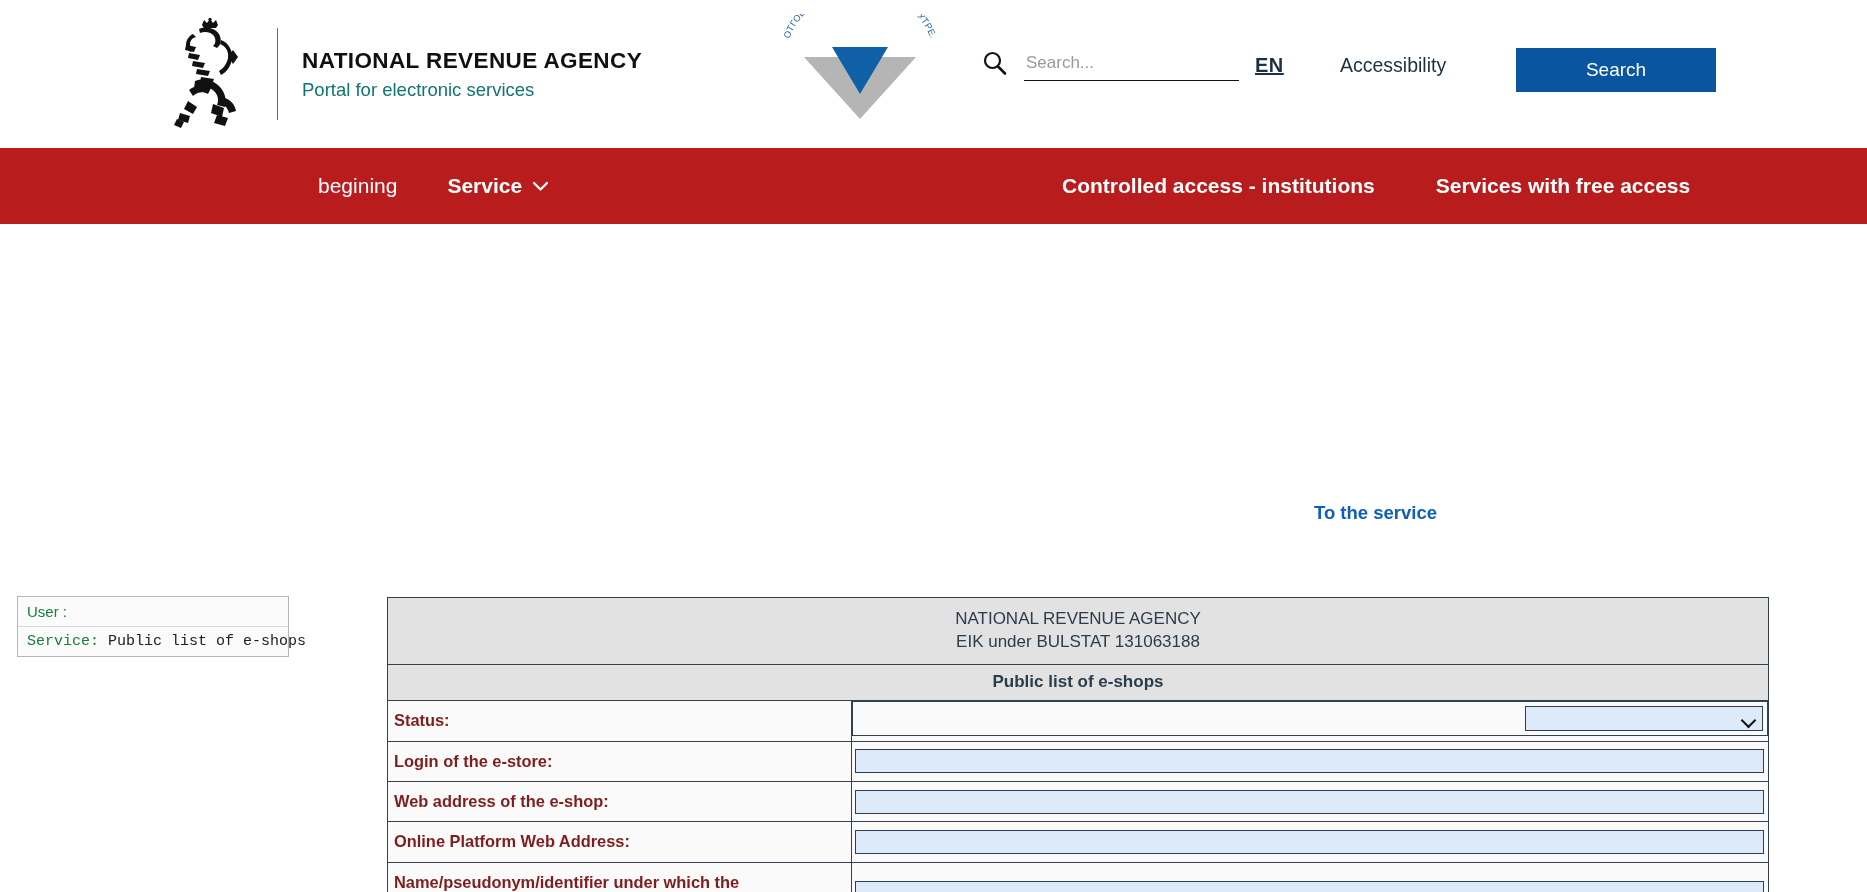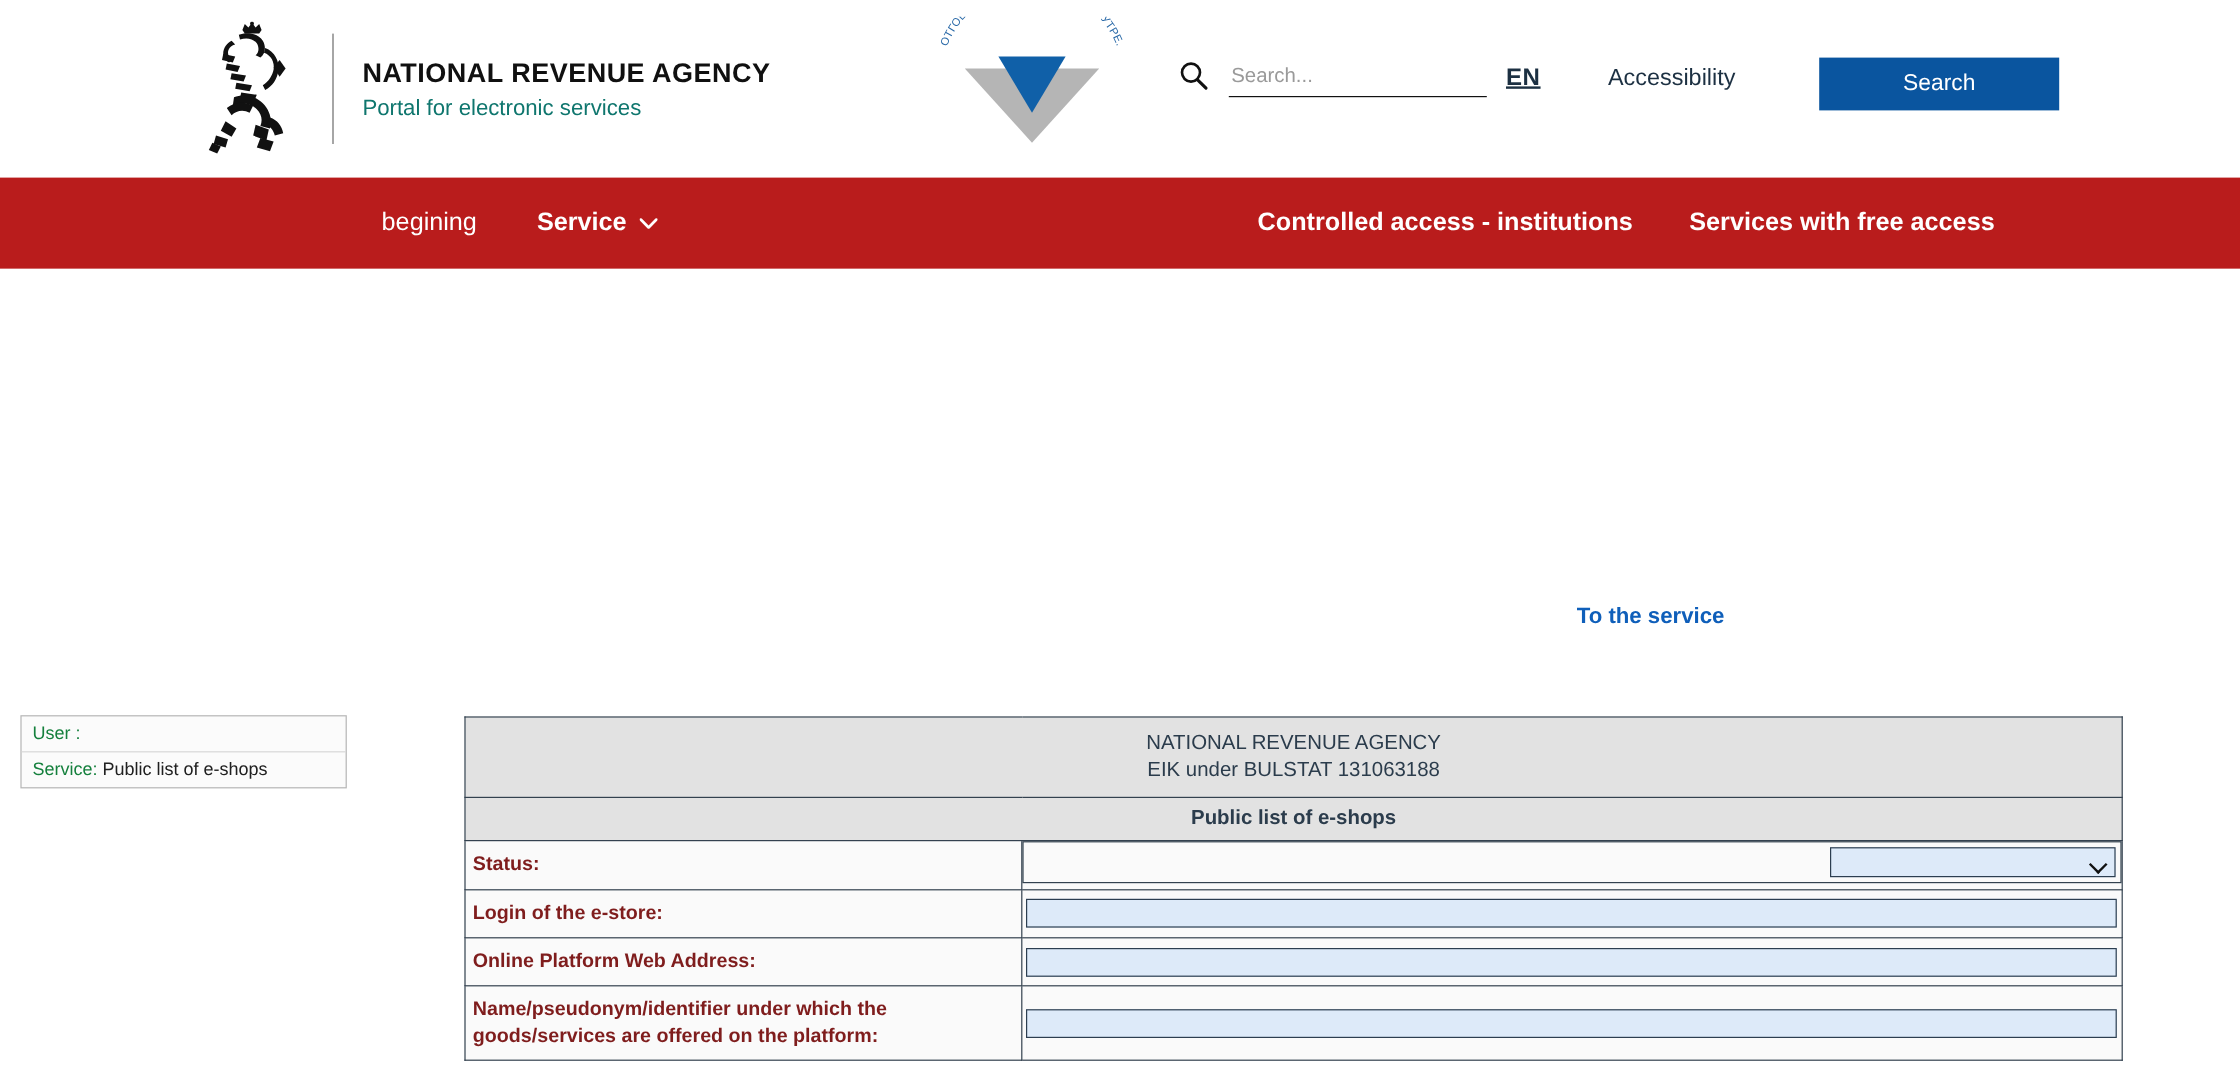--- a/index.html
+++ b/index.html
@@ -133,21 +133,21 @@
     margin-left: 11px;
     width: 15px; height: 10px;
     display:inline-block;
   }
   .nav-right {
     position: absolute;
     left: 1048px;
     display: flex;
     align-items: center;
   }
-  .nav-right .nav-item { font-weight: bold; margin-right: 47px; }
+  .nav-right .nav-item { font-weight: bold; margin-right: 47px; margin-left: 14px; }
 
   
   .content { position: relative; height: 676px; background: #fff; }
   .to-service {
     position: absolute;
     right: 430px;
     top: 278px;
     font-size: 18.5px;
     font-weight: bold;
     color: #0f5fba;
@@ -161,21 +161,21 @@
     border: 1px solid #b6b6b6;
     background: #fbfbfb;
     font-family: "Liberation Sans", sans-serif;
   }
   .userbox-row {
     padding: 6px 9px;
     font-size: 15px;
     color: #222;
     white-space: nowrap;
   }
-  .userbox-row + .userbox-row { border-top: 1px solid #d8d8d8; }
+  .userbox-row + .userbox-row { border-top: 1px solid #d8d8d8; font-family: Liberation Mono, monospace; }
   .userbox-label { color: #15803d; }
   .userbox-val { color: #202020; }
 
   
   .formtable {
     position: absolute;
     left: 387px;
     top: 373px;
     width: 1382px;
     border: 1.6px solid #33414f;
@@ -380,20 +380,26 @@
         </td>
       </tr>
 
       <tr>
         <td class="lbl-cell">Login of the e-store:</td>
         <td class="fld-cell">
           <input class="txt-input" type="text" placeholder="" style="">
         </td>
       </tr>
 
+      <tr>
+        <td class="lbl-cell">Web address of the e-shop:</td>
+        <td class="fld-cell">
+          <input class="txt-input" type="text" placeholder="" style="">
+        </td>
+      </tr>
 
       <tr>
         <td class="lbl-cell">Online Platform Web Address:</td>
         <td class="fld-cell">
           <input class="txt-input" type="text" placeholder="" style="">
         </td>
       </tr>
 
       <tr>
         <td class="lbl-cell">Name/pseudonym/identifier under which the goods/services are offered on the platform:</td>

